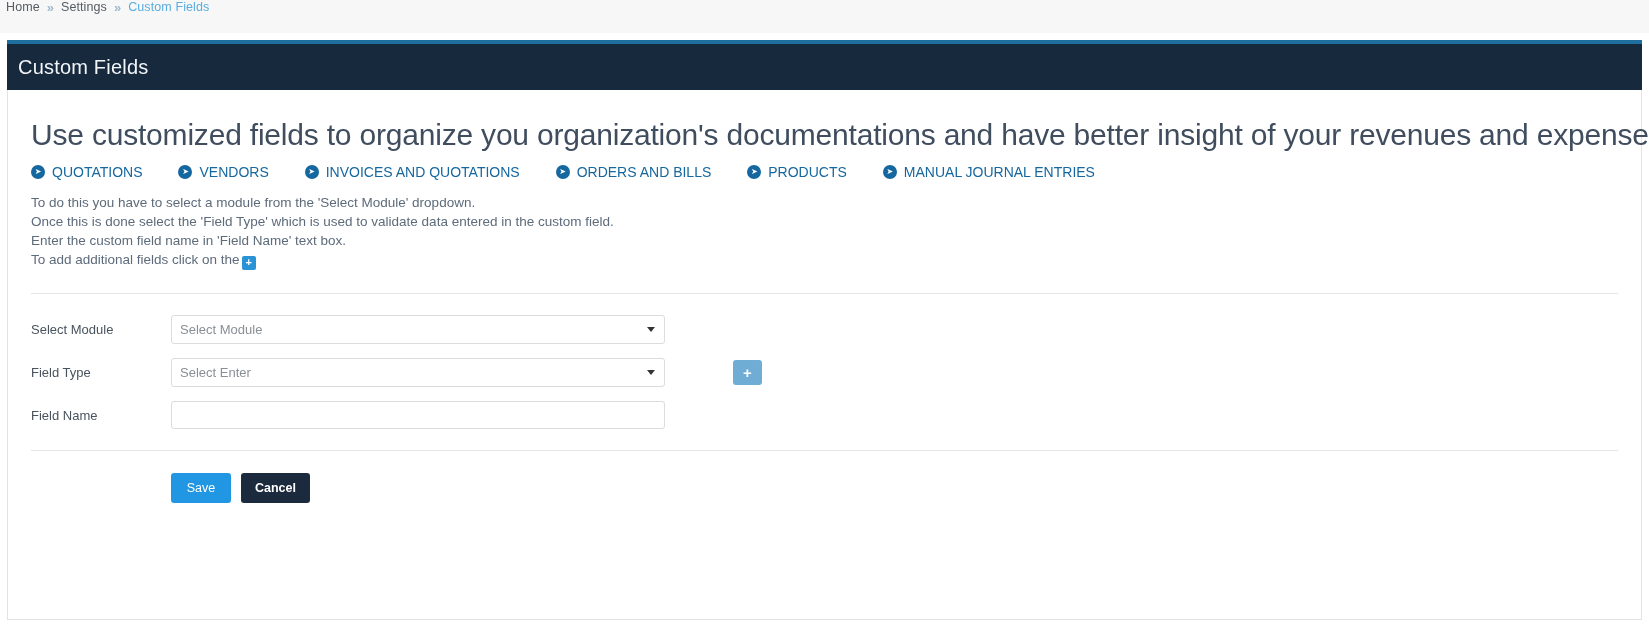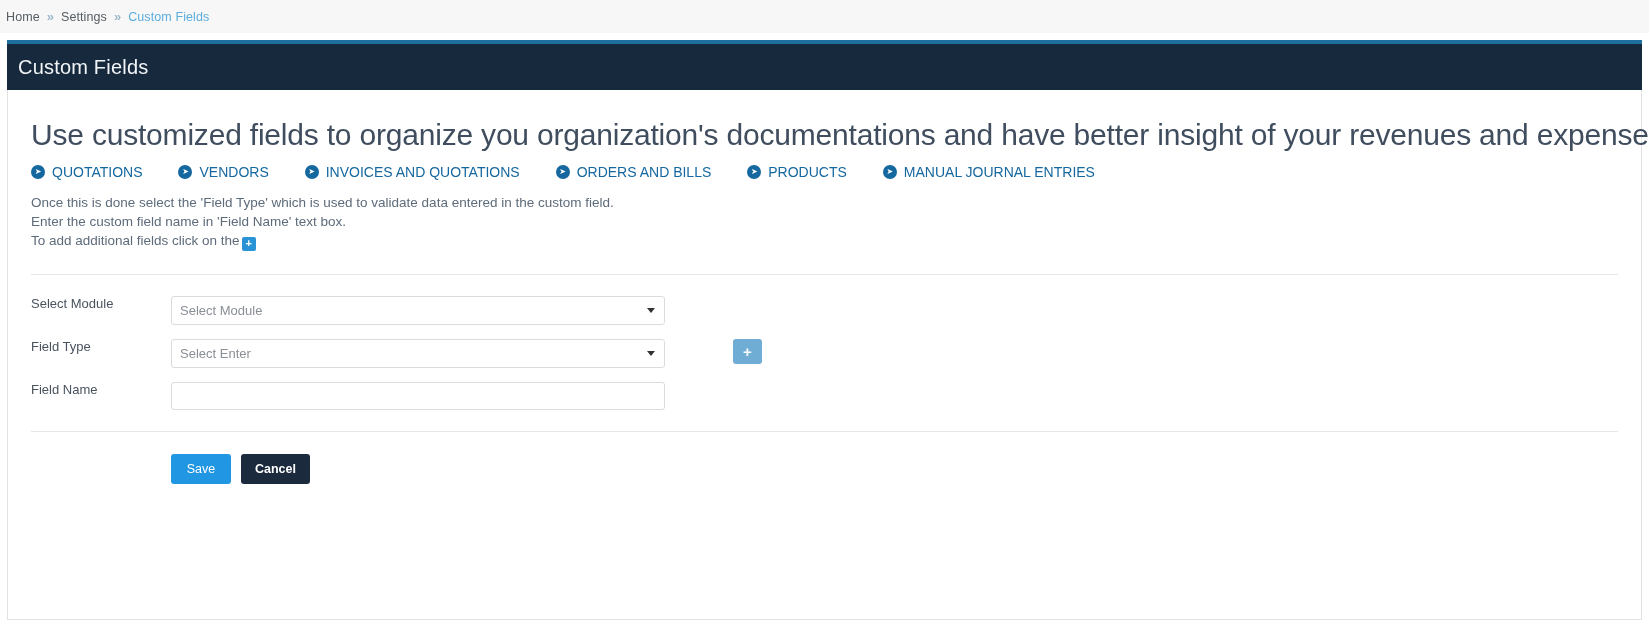--- a/index.html
+++ b/index.html
@@ -12,21 +12,21 @@
     background: #ffffff;
     font-family: "Liberation Sans", sans-serif;
     overflow: hidden;
   }
 
   
   .breadcrumb-bar {
     height: 33px;
     background: #f7f7f7;
     display: flex;
-    align-items: center;
+    align-items: flex-start;
     padding-left: 6px;
     box-sizing: border-box;
   }
   .crumb {
     font-size: 12.5px;
     color: #555c63;
     letter-spacing: 0.1px;
   }
   .crumb.active {
     color: #5badde;
@@ -148,21 +148,21 @@
   
   .divider {
     border-top: 1px solid #e6e6e6;
     margin-top: 23px;
   }
   .form {
     padding-top: 21px;
   }
   .form-row {
     display: flex;
-    align-items: flex-start;
+    align-items: center;
     margin-bottom: 14px;
   }
   .form-label {
     width: 140px;
     font-size: 13px;
     color: #49535e;
     flex: 0 0 auto;
   }
   .control {
     position: relative;
@@ -285,20 +285,21 @@
         <span class="chev-icon">➤</span>
         <span>PRODUCTS</span>
       </a>
       <a class="module-link">
         <span class="chev-icon">➤</span>
         <span>MANUAL JOURNAL ENTRIES</span>
       </a>
     </div>
 
     <div class="instructions">
+      <div>To do this you have to select a module from the 'Select Module' dropdown.</div>
       <div>Once this is done select the 'Field Type' which is used to validate data entered in the custom field.</div>
       <div>Enter the custom field name in 'Field Name' text box.</div>
       <div>
         <span>To add additional fields click on the</span><span class="inline-plus">+</span>
       </div>
     </div>
 
     <div class="divider"></div>
 
     <div class="form">

